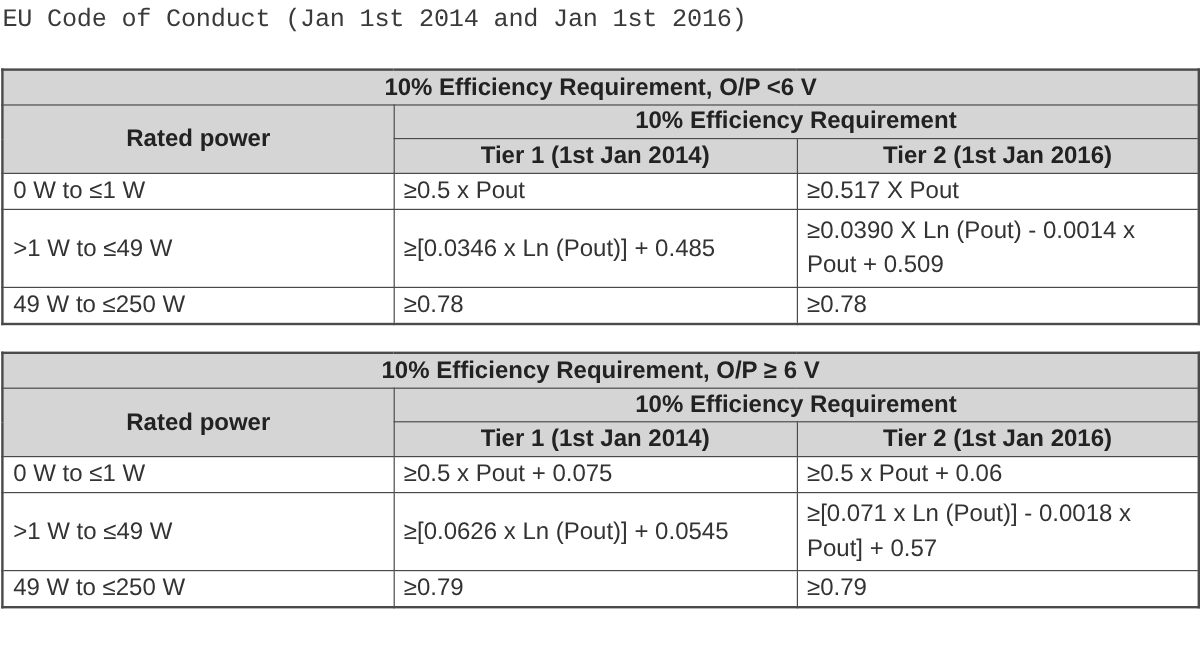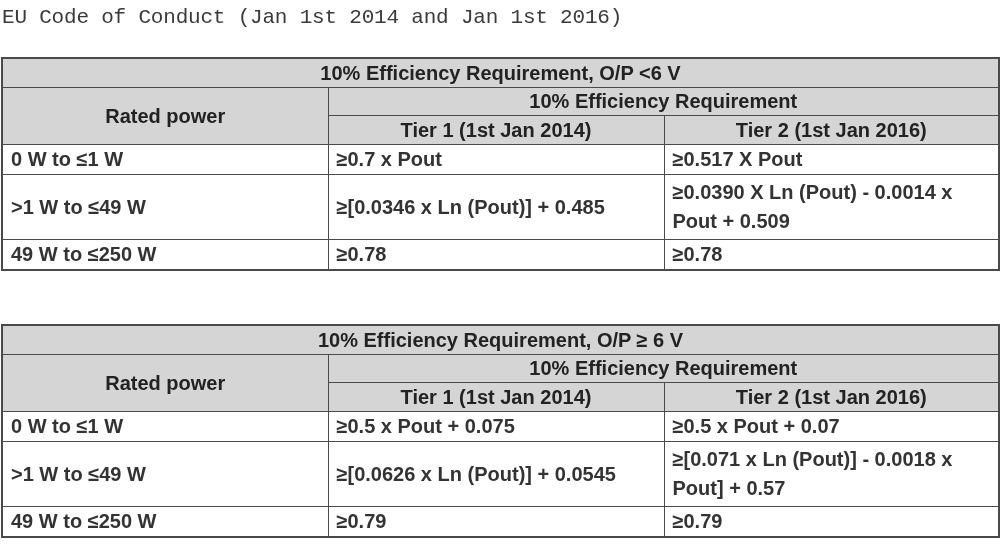--- a/index.html
+++ b/index.html
@@ -3,23 +3,23 @@
 <meta charset="utf-8">
 <style>
   html, body { margin:0; padding:0; background:#ffffff; }
   body { width:1000px; height:556px; position:relative; overflow:hidden;
          font-family:"Liberation Sans", sans-serif; color:#2a2a2a; }
   .doc-title { position:absolute; left:2px; top:6px; font-size:21px; color:#3a3a3a; letter-spacing:-0.2px;font-family:Liberation Mono, monospace; }
   table.spec { position:absolute; left:1px; width:997px; border-collapse:collapse; table-layout:fixed;
                border:2px solid #4a4a4a; font-size:20px; }
   table.spec td, table.spec th { border:1.5px solid #4a4a4a; padding:0 8px; vertical-align:middle; }
   table.spec th { background:#d5d5d5; font-weight:bold; color:#222; text-align:center; font-size:20px; }
-  table.spec td { background:#ffffff; font-weight:bold; color:#333; line-height:29px; }
+  table.spec td { background:#ffffff; font-weight:normal; color:#333; line-height:29px; }
   .t1 { top:57px; }
-  .t2 { top:324px; }
+  .t2 { top:293px; }
   tr.h-title th { height:28px; }
   tr.h-sub th { height:27px; }
   tr.h-tier th { height:28px; }
   tr.r-1 td, tr.r-3 td { height:29px; }
   tr.r-2 td { height:64px; }
   col.c0 { width:326px; } col.c1 { width:336px; } col.c2 { width:335px; }
 </style>
 </head>
 <body>
 
@@ -38,21 +38,21 @@
   <tr class="h-sub">
     <th rowspan="2">Rated power</th>
     <th colspan="2">10% Efficiency Requirement</th>
   </tr>
   <tr class="h-tier">
     <th>Tier 1 (1st Jan 2014)</th>
     <th>Tier 2 (1st Jan 2016)</th>
   </tr>
   <tr class="r-1">
     <td>0 W to ≤1 W</td>
-    <td>≥0.7  x Pout</td>
+    <td>≥0.5  x Pout</td>
     <td>≥0.517  X Pout</td>
   </tr>
   <tr class="r-2">
     <td>&gt;1 W to ≤49 W</td>
     <td>≥[0.0346 x Ln (Pout)] + 0.485</td>
     <td>≥0.0390 X Ln (Pout) - 0.0014 x Pout + 0.509</td>
   </tr>
   <tr class="r-3">
     <td>49 W to ≤250 W</td>
     <td>≥0.78</td>
@@ -75,21 +75,21 @@
     <th rowspan="2">Rated power</th>
     <th colspan="2">10% Efficiency Requirement</th>
   </tr>
   <tr class="h-tier">
     <th>Tier 1 (1st Jan 2014)</th>
     <th>Tier 2 (1st Jan 2016)</th>
   </tr>
   <tr class="r-1">
     <td>0 W to ≤1 W</td>
     <td>≥0.5 x Pout + 0.075</td>
-    <td>≥0.5 x Pout + 0.07</td>
+    <td>≥0.5 x Pout + 0.06</td>
   </tr>
   <tr class="r-2">
     <td>&gt;1 W to ≤49 W</td>
     <td>≥[0.0626 x Ln (Pout)] + 0.0545</td>
     <td>≥[0.071 x Ln (Pout)] - 0.0018 x Pout] + 0.57</td>
   </tr>
   <tr class="r-3">
     <td>49 W to ≤250 W</td>
     <td>≥0.79</td>
     <td>≥0.79</td>

